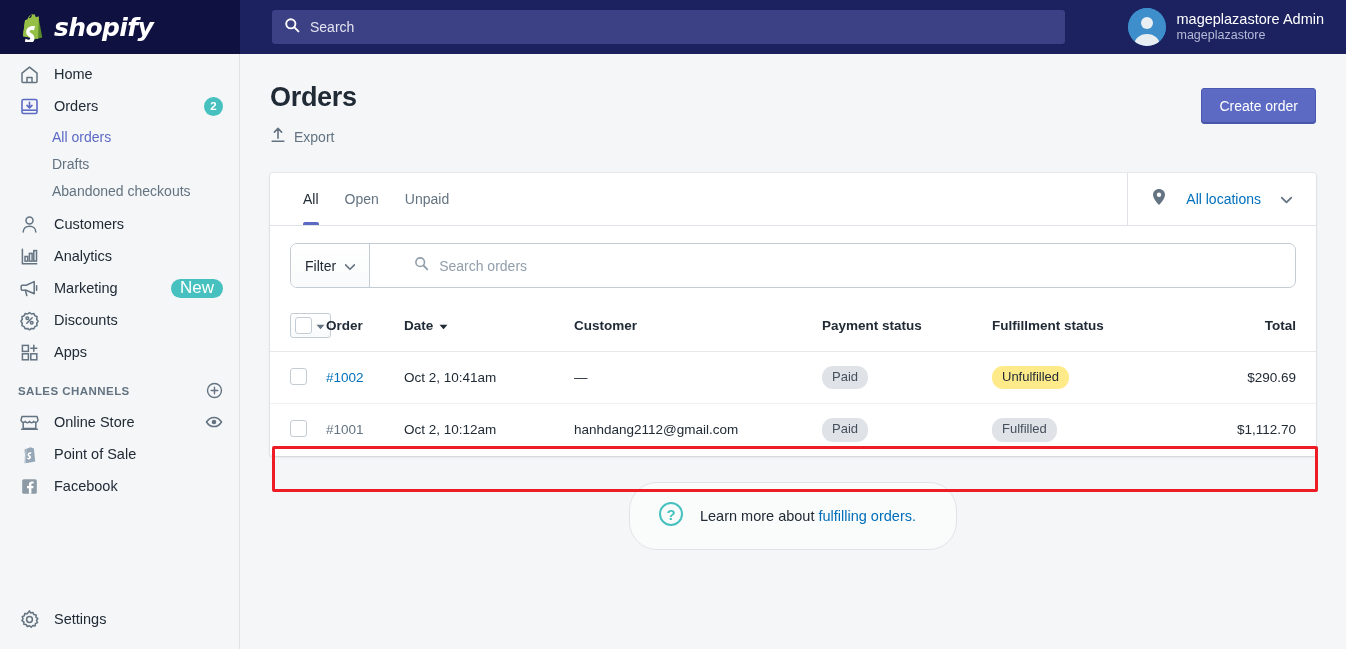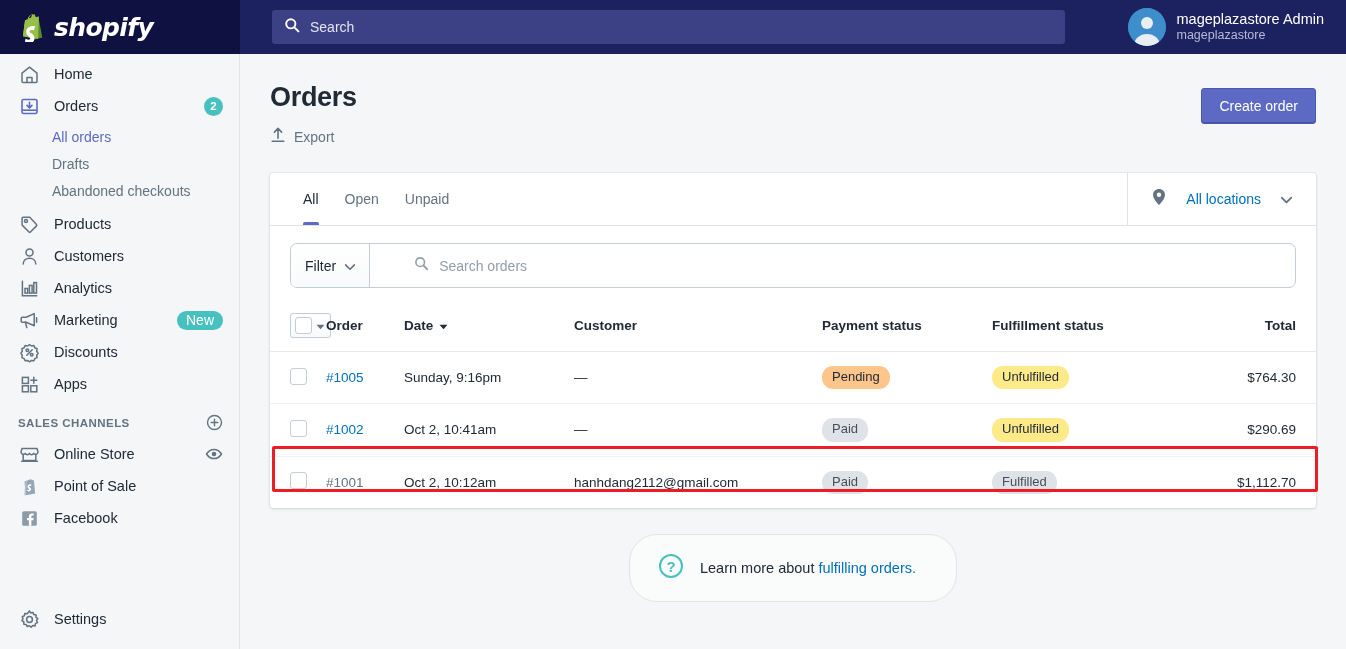--- a/index.html
+++ b/index.html
@@ -58,21 +58,21 @@
     gap: 14px; cursor: pointer; position: relative;
   }
   .nav-ico { width: 22px; height: 22px; flex: 0 0 22px; display: flex; align-items: center; justify-content: center; }
   .nav-label { font-size: 14.5px; color: #212b36; white-space: nowrap; }
   .badge-count {
     margin-left: auto; background: #47c1bf; color: #fff; font-size: 11.5px;
     font-weight: bold; min-width: 19px; height: 19px; border-radius: 10px;
     display: flex; align-items: center; justify-content: center; padding: 0 5px;
   }
   .badge-new {
-    margin-left: auto; background: #47c1bf; color: #fff; font-size: 14px;
+    margin-left: auto; background: #47c1bf; color: #fff; font-size: 17px;
     height: 19px; border-radius: 10px; display: flex; align-items: center;
     justify-content: center; padding: 0 9px;
   }
   .subnav { padding: 1px 0 4px 0; }
   .sub-item {
     height: 27px; display: flex; align-items: center; padding-left: 52px;
     font-size: 14px; color: #637381; cursor: pointer;
   }
   .sub-item.active { color: #5c6ac4; }
   .section-head {
@@ -271,29 +271,20 @@
           <span>All orders</span>
         </div>
         <div class="sub-item">
           <span>Drafts</span>
         </div>
         <div class="sub-item">
           <span>Abandoned checkouts</span>
         </div>
       </div>
 
-      <div class="nav-item">
-        <span class="nav-ico">
-          <svg width="21" height="21" viewBox="0 0 21 21" fill="none" stroke="#637381" stroke-width="1.5">
-            <path d="M10.6 3.2H4.1a1 1 0 0 0-1 1v6.5c0 .3.1.5.3.7l6.6 6.6a1 1 0 0 0 1.4 0l6.1-6.1a1 1 0 0 0 0-1.4L11 3.5a1 1 0 0 0-.4-.3z" stroke-linejoin="round"></path>
-            <circle cx="7" cy="7.1" r="1.5"></circle>
-          </svg>
-        </span>
-        <span class="nav-label">Products</span>
-      </div>
 
       <div class="nav-item">
         <span class="nav-ico">
           <svg width="21" height="21" viewBox="0 0 21 21" fill="none" stroke="#637381" stroke-width="1.5">
             <circle cx="10.5" cy="6.6" r="3.5"></circle>
             <path d="M4.2 18c0-3.5 2.8-5.8 6.3-5.8s6.3 2.3 6.3 5.8" stroke-linecap="round"></path>
           </svg>
         </span>
         <span class="nav-label">Customers</span>
       </div>
@@ -508,37 +499,20 @@
               <th class="col-ful">Fulfillment status</th>
               <th class="col-total">Total</th>
             </tr>
           </thead>
           <tbody>
             <tr>
               <td class="col-chk">
                 <span class="chk"></span>
               </td>
               <td class="col-order">
-                <span class="link">#1005</span>
-              </td>
-              <td class="col-date">Sunday, 9:16pm</td>
-              <td class="col-cust muted">—</td>
-              <td class="col-pay">
-                <span class="pill pill-pending">Pending</span>
-              </td>
-              <td class="col-ful">
-                <span class="pill pill-unfulfilled">Unfulfilled</span>
-              </td>
-              <td class="col-total">$764.30</td>
-            </tr>
-            <tr>
-              <td class="col-chk">
-                <span class="chk"></span>
-              </td>
-              <td class="col-order">
                 <span class="link">#1002</span>
               </td>
               <td class="col-date">Oct 2, 10:41am</td>
               <td class="col-cust muted">—</td>
               <td class="col-pay">
                 <span class="pill pill-paid">Paid</span>
               </td>
               <td class="col-ful">
                 <span class="pill pill-unfulfilled">Unfulfilled</span>
               </td>

